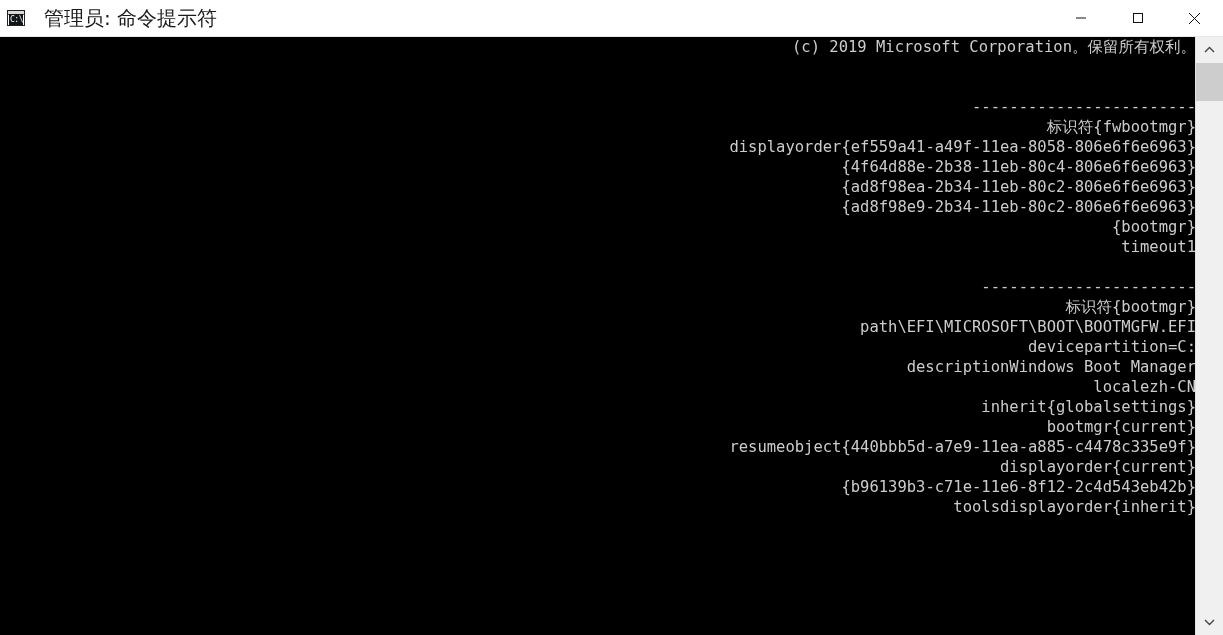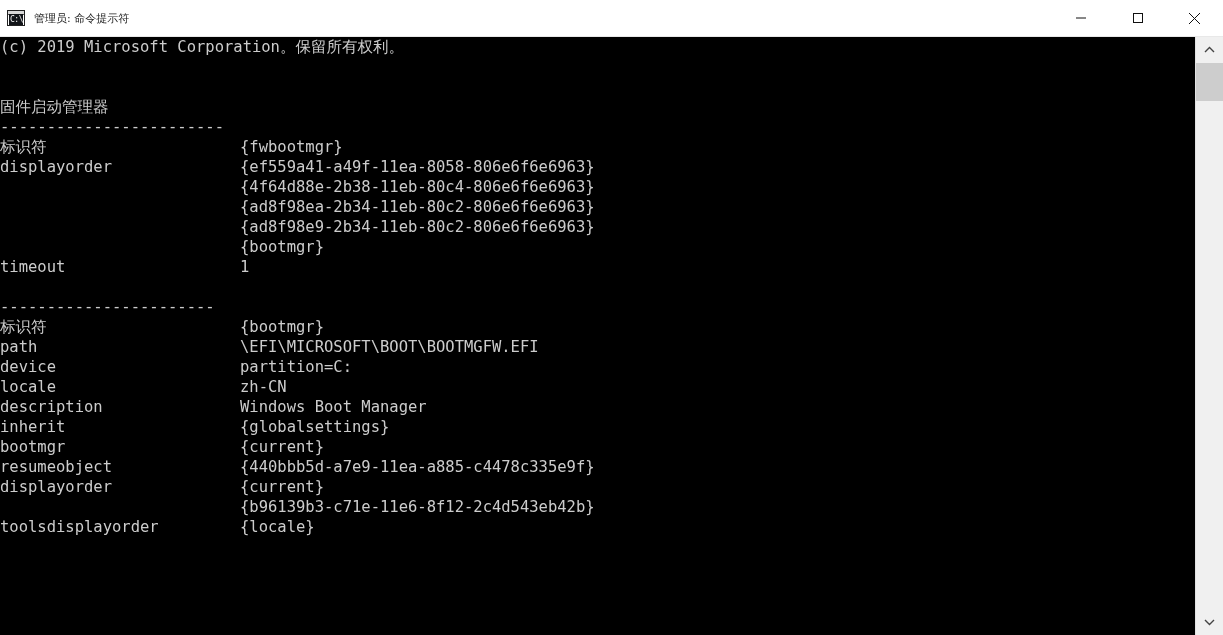--- a/index.html
+++ b/index.html
@@ -68,23 +68,23 @@
     background: #111418;
     color: #f2f2f2;
     font-family: "DejaVu Sans Mono", monospace;
     font-size: 8px;
     line-height: 11px;
     letter-spacing: -0.5px;
     padding-left: 1px;
     box-sizing: border-box;
   }
   #title-text {
-    margin-left: 9px;
+    margin-left: 19px;
     font-family: "DejaVu Sans", "Liberation Sans", sans-serif;
-    font-size: 11px;
+    font-size: 20px;
     color: #1b1b1b;
     white-space: nowrap;
   }
   #window-controls {
     display: flex;
     align-items: stretch;
     height: 36px;
     flex: 0 0 auto;
   }
   .win-btn {
@@ -109,20 +109,21 @@
     flex: 1 1 auto;
     background: #000000;
     overflow: hidden;
     padding: 0;
   }
   #console-lines {
     position: absolute;
     left: 0;
     top: 0;
     width: 1196px;
+    text-align: right;
   }
   .line {
     height: 20px;
     line-height: 20px;
     white-space: pre;
     font-family: "DejaVu Sans Mono", monospace;
     font-size: 15.5px;
     color: #cccccc;
     letter-spacing: 0px;
   }
@@ -202,42 +203,41 @@
     </div>
   </div>
 
   <div id="body-row">
 
     <div id="console">
       <div id="console-lines">
           <div class="line">(c) 2019 Microsoft Corporation。保留所有权利。</div>
           <div class="line"></div>
           <div class="line"></div>
-          <div class="line">固件启动管理器</div>
           <div class="line sep">------------------------</div>
           <div class="line"><span class="lbl">标识符</span><span class="val">{fwbootmgr}</span></div>
           <div class="line"><span class="lbl">displayorder</span><span class="val">{ef559a41-a49f-11ea-8058-806e6f6e6963}</span></div>
           <div class="line"><span class="lbl"></span><span class="val">{4f64d88e-2b38-11eb-80c4-806e6f6e6963}</span></div>
           <div class="line"><span class="lbl"></span><span class="val">{ad8f98ea-2b34-11eb-80c2-806e6f6e6963}</span></div>
           <div class="line"><span class="lbl"></span><span class="val">{ad8f98e9-2b34-11eb-80c2-806e6f6e6963}</span></div>
           <div class="line"><span class="lbl"></span><span class="val">{bootmgr}</span></div>
           <div class="line"><span class="lbl">timeout</span><span class="val">1</span></div>
           <div class="line"></div>
           <div class="line sep">-----------------------</div>
           <div class="line"><span class="lbl">标识符</span><span class="val">{bootmgr}</span></div>
           <div class="line"><span class="lbl">path</span><span class="val">\EFI\MICROSOFT\BOOT\BOOTMGFW.EFI</span></div>
           <div class="line"><span class="lbl">device</span><span class="val">partition=C:</span></div>
+          <div class="line"><span class="lbl">description</span><span class="val">Windows Boot Manager</span></div>
           <div class="line"><span class="lbl">locale</span><span class="val">zh-CN</span></div>
-          <div class="line"><span class="lbl">description</span><span class="val">Windows Boot Manager</span></div>
           <div class="line"><span class="lbl">inherit</span><span class="val">{globalsettings}</span></div>
           <div class="line"><span class="lbl">bootmgr</span><span class="val">{current}</span></div>
           <div class="line"><span class="lbl">resumeobject</span><span class="val">{440bbb5d-a7e9-11ea-a885-c4478c335e9f}</span></div>
           <div class="line"><span class="lbl">displayorder</span><span class="val">{current}</span></div>
           <div class="line"><span class="lbl"></span><span class="val">{b96139b3-c71e-11e6-8f12-2c4d543eb42b}</span></div>
-          <div class="line"><span class="lbl">toolsdisplayorder</span><span class="val">{locale}</span></div>
+          <div class="line"><span class="lbl">toolsdisplayorder</span><span class="val">{inherit}</span></div>
         </div>
 
     </div>
 
     <div id="scrollbar">
       <div class="sb-arrow">
         <svg width="11" height="8" viewBox="0 0 11 8">
           <polyline points="1,6 5.5,1.5 10,6" fill="none" stroke="#444" stroke-width="1.4"></polyline>
         </svg>
       </div>

